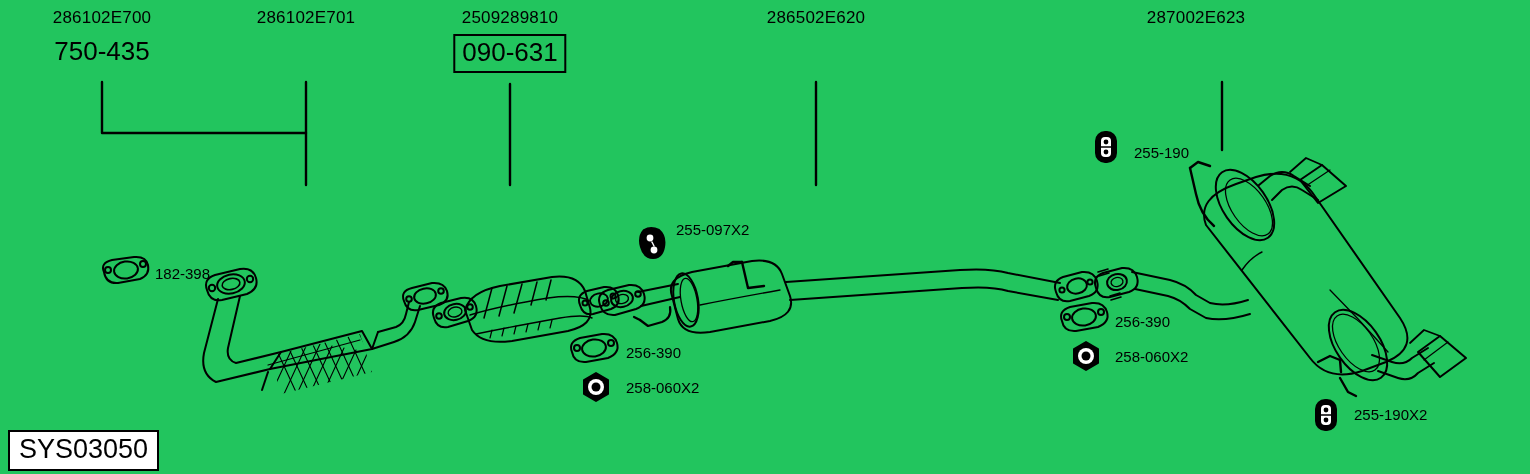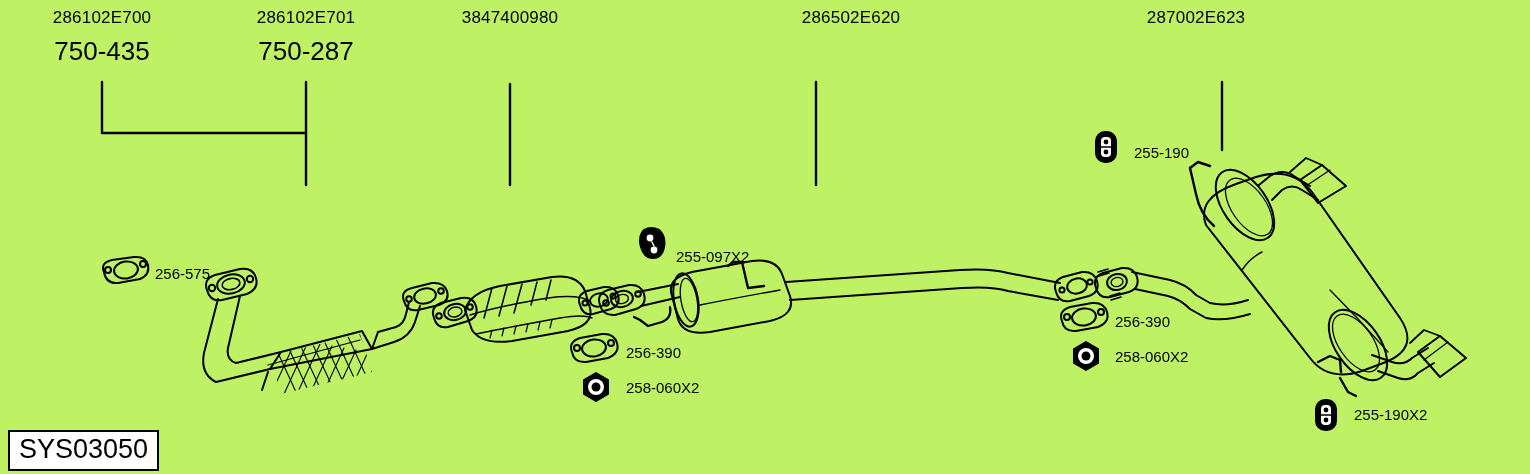--- a/index.html
+++ b/index.html
@@ -9,21 +9,21 @@
     background: #ffffff;
   }
   body {
     font-family: "Liberation Sans", sans-serif;
     color: #000000;
   }
   #canvas {
     position: relative;
     width: 1530px;
     height: 474px;
-    background: #bef264;
+    background: #22c55e;
     overflow: hidden;
   }
   #diagram-svg {
     position: absolute;
     left: 0;
     top: 0;
     width: 1530px;
     height: 474px;
   }
   .hdr-part {
@@ -299,29 +299,29 @@
         <path d="M1086,342 L1098,349 L1098,363 L1086,370 L1074,363 L1074,349 Z" fill="#000" stroke="#000"></path>
         <circle cx="1086" cy="356" r="8" fill="#fff" stroke="none"></circle>
         <circle cx="1086" cy="356" r="4.5" fill="#000" stroke="none"></circle>
       </g>
 
     </g>
   </svg>
 
   <div class="hdr-part" style="left:102px; top:8px;">286102E700</div>
   <div class="hdr-part" style="left:306px; top:8px;">286102E701</div>
-  <div class="hdr-part" style="left:510px; top:8px;">3847400980</div>
-  <div class="hdr-part" style="left:816px; top:8px;margin-left:35px;">286502E620</div>
+  <div class="hdr-part" style="left:510px; top:8px;">2509289810</div>
+  <div class="hdr-part" style="left:816px; top:8px;">286502E620</div>
   <div class="hdr-part" style="left:1196px; top:8px;">287002E623</div>
 
   <div class="hdr-ref" style="left:102px; top:36px;">750-435</div>
-  <div class="hdr-ref" style="left:306px; top:36px;">750-287</div>
-
-  <div class="callout" style="left:155px; top:265px;">256-575</div>
-  <div class="callout" style="left:676px; top:248px;text-align:right;">255-097X2</div>
+  <div class="hdr-ref boxed" style="left:510px; top:34px;">090-631</div>
+
+  <div class="callout" style="left:155px; top:265px;">182-398</div>
+  <div class="callout" style="left:676px; top:221px;text-align:right;">255-097X2</div>
   <div class="callout" style="left:626px; top:344px;">256-390</div>
   <div class="callout" style="left:626px; top:379px;">258-060X2</div>
   <div class="callout" style="left:1115px; top:313px;">256-390</div>
   <div class="callout" style="left:1115px; top:348px;">258-060X2</div>
   <div class="callout" style="left:1134px; top:144px;">255-190</div>
   <div class="callout" style="left:1354px; top:406px;">255-190X2</div>
 
   <div class="sys-box" style="left:8px; top:430px;">SYS03050</div>
 
 </div>

